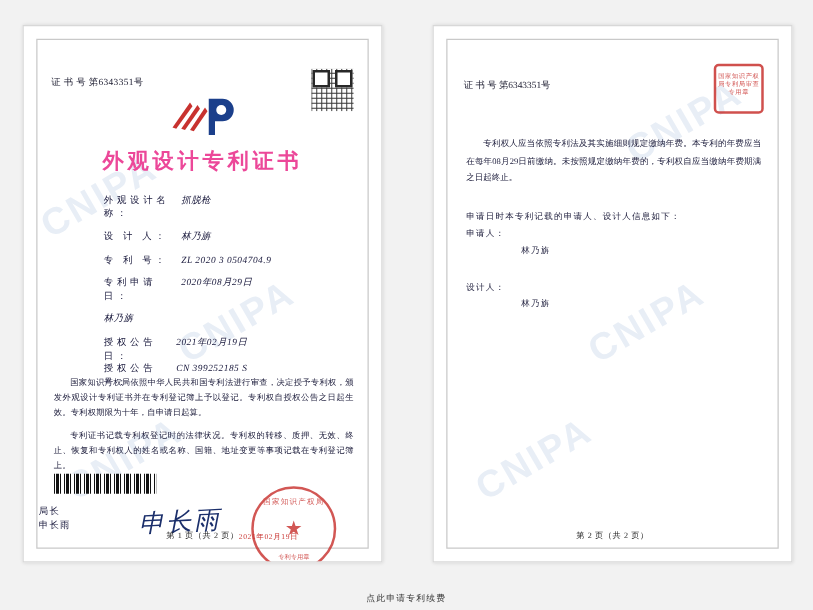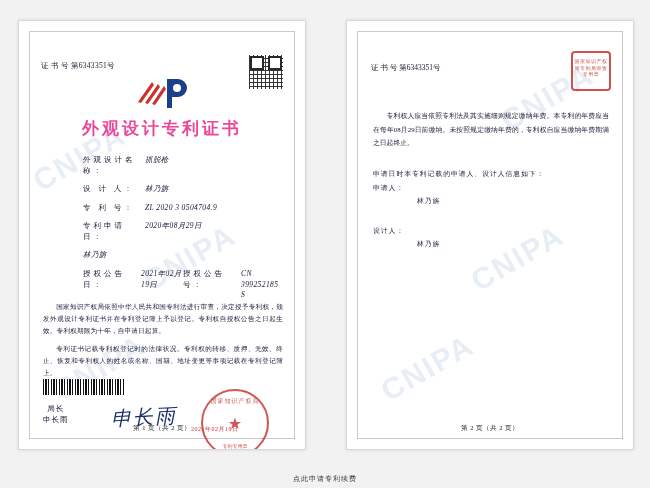--- a/index.html
+++ b/index.html
@@ -138,20 +138,21 @@
     letter-spacing: 3px;
     color: #16163a;
   }
   .fvalue {
     flex: 1;
     letter-spacing: 0.4px;
     font-style: italic;
   }
   .frow.two {
     justify-content: flex-start;
+    flex-direction: column;
   }
   .fhalf {
     display: flex;
     flex: 1;
   }
   .fhalf .flabel { width: 58px; flex: 0 0 58px; }
 
   
   .para {
     position: absolute;
@@ -177,27 +178,26 @@
       90deg,
       #111 0px, #111 1px, #fff 1px, #fff 2px,
       #111 2px, #111 4px, #fff 4px, #fff 5px,
       #111 5px, #111 6px, #fff 6px, #fff 8px
     );
   }
 
   
   .sig {
     position: absolute;
-    left: 24px;
+    left: 12px;
     top: 382px;
     font-size: 7.5px;
     color: #16163a;
     line-height: 1.5;
     letter-spacing: 1px;
-    text-align: center;
   }
   .sig-name {
     position: absolute;
     left: 92px;
     top: 383px;
     font-size: 20px;
     color: #1b2f6b;
     font-family: "Liberation Serif", serif;
     font-style: italic;
     letter-spacing: 2px;

